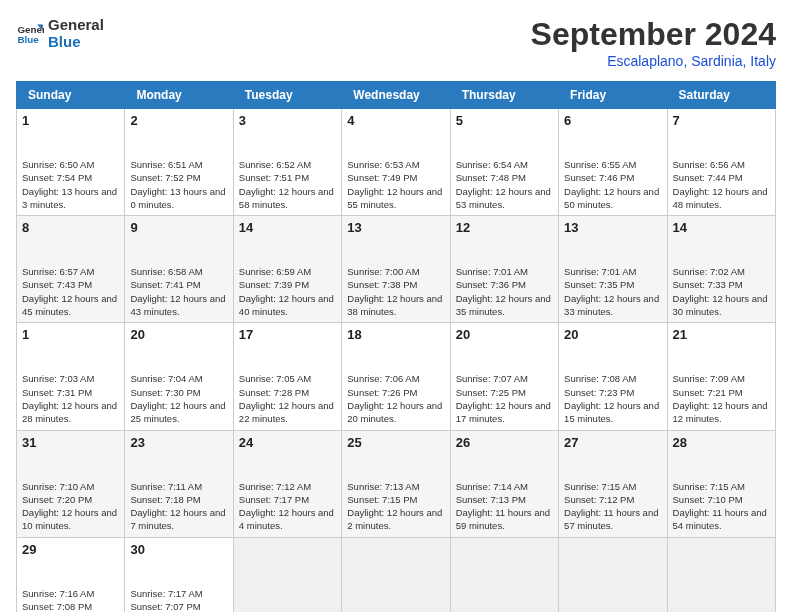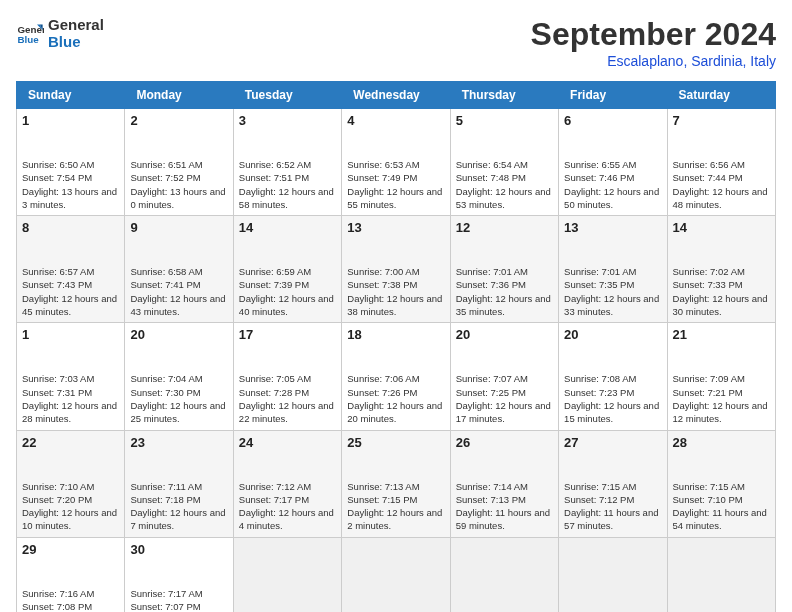--- a/index.html
+++ b/index.html
@@ -285,21 +285,21 @@
         <span class="day-num">21</span>
         <div class="day-info">
           Sunrise: 7:09 AM<br>
           Sunset: 7:21 PM<br>
           Daylight: 12 hours and 12 minutes.
         </div>
       </td>
       </tr>
       <tr>
         <td>
-        <span class="day-num">22</span>
+        <span class="day-num">31</span>
         <div class="day-info">
           Sunrise: 7:10 AM<br>
           Sunset: 7:20 PM<br>
           Daylight: 12 hours and 10 minutes.
         </div>
       </td>
         <td>
         <span class="day-num">23</span>
         <div class="day-info">
           Sunrise: 7:11 AM<br>

